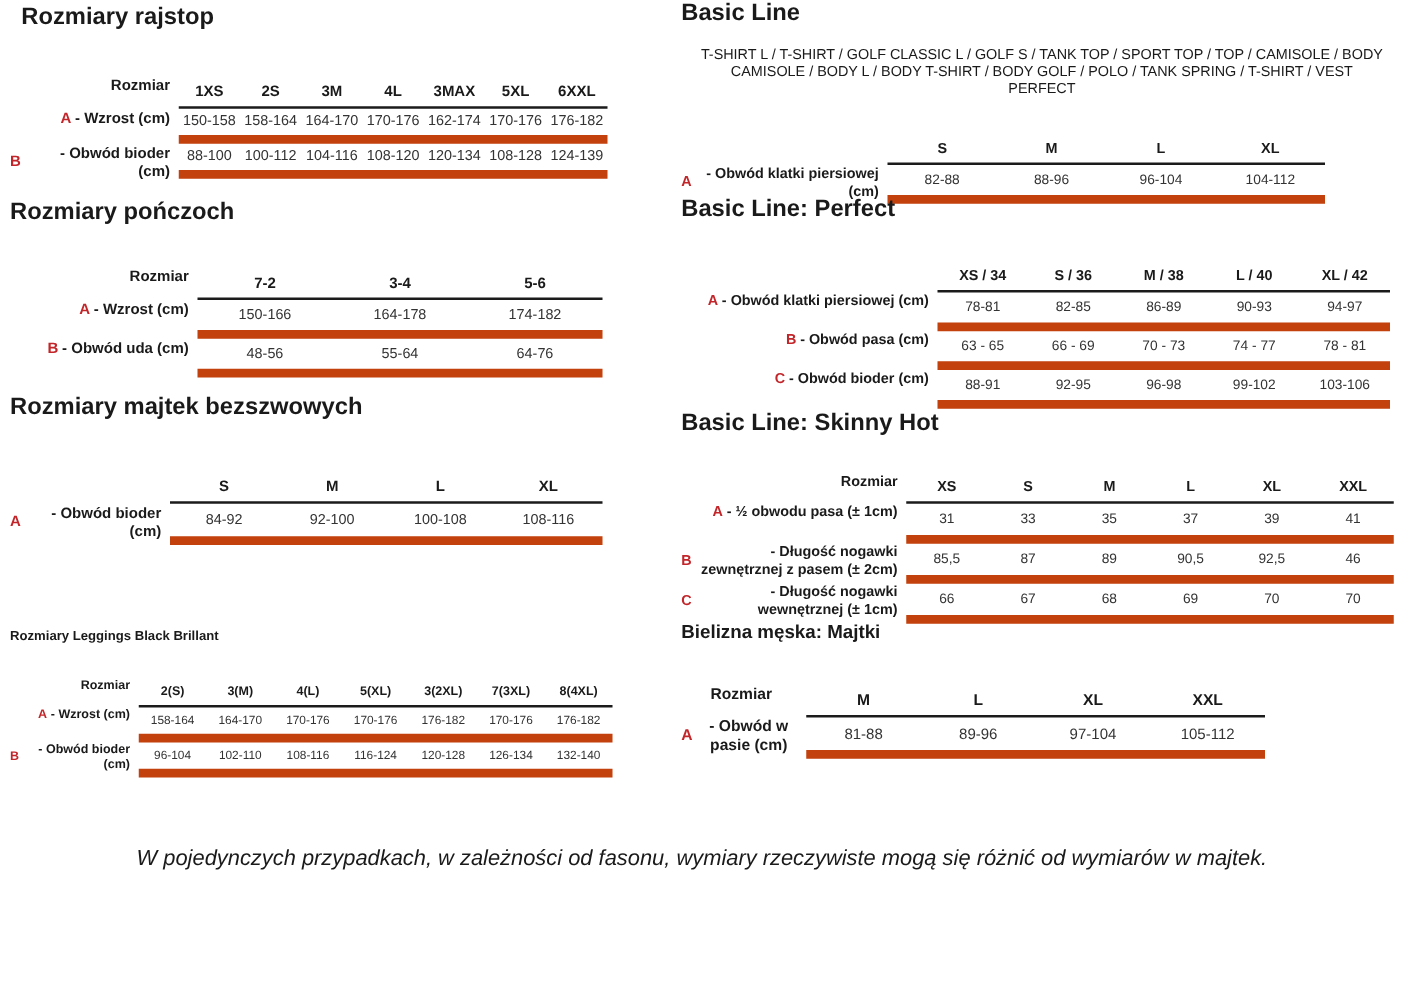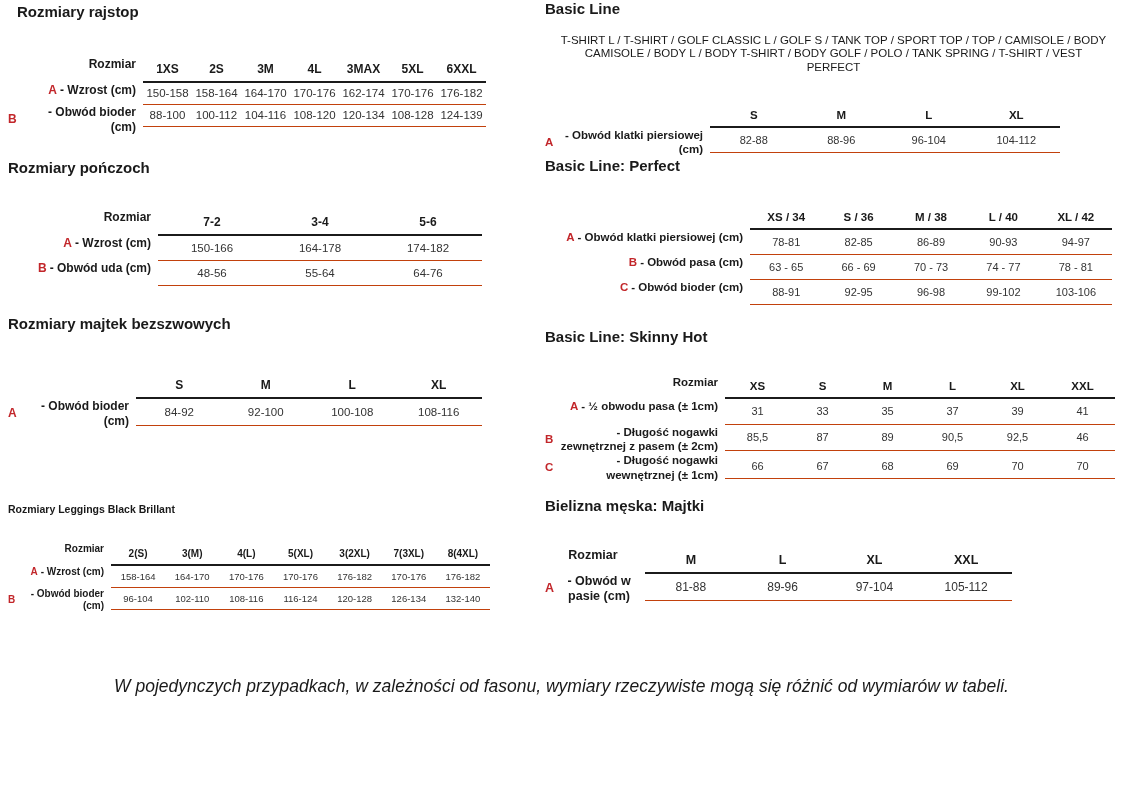--- a/index.html
+++ b/index.html
@@ -4,34 +4,34 @@
 <style>
   html,body{margin:0;padding:0;}
   body{
     width:1123px;height:794px;position:relative;overflow:hidden;
     background:#ffffff;
     font-family:"Liberation Sans", sans-serif;
     color:#1a1a1a;
   }
   .sec{position:absolute;}
   .sec-title{
-    margin:0;font-size:15px;font-weight:bold;color:#1a1a1a;line-height:1.1;
+    margin:0;font-size:19px;font-weight:bold;color:#1a1a1a;line-height:1.1;
   }
   
   .table{width:100%;}
   .trow{display:flex;align-items:flex-start;}
   .tlabel{
     flex:0 0 var(--lw,140px);width:var(--lw,140px);box-sizing:border-box;
     display:flex;align-items:center;justify-content:flex-end;
     text-align:right;font-weight:bold;font-size:var(--hfs,12px);
     padding-right:7px;line-height:1.25;color:#1a1a1a;
   }
   .tcells{flex:1;display:flex;}
   .trow.head .tcells{border-bottom:2.5px solid #1b1b1b;}
-  .trow.body .tcells{border-bottom:1px solid #c2410c;}
+  .trow.body .tcells{border-bottom:7px solid #c2410c;}
   .tcell{
     flex:1;display:flex;align-items:center;justify-content:center;
     text-align:center;white-space:nowrap;
   }
   .trow.head .tcell{font-weight:bold;font-size:var(--hfs,12px);padding:5px 2px;}
   .trow.body .tcell{font-weight:normal;font-size:var(--fs,11.5px);color:#333333;padding:var(--rp,6px) 2px;}
   .red{color:#c2262a;font-weight:bold;}
   .lbltxt{margin-left:3px;}
 
   
@@ -399,15 +399,15 @@
           <div class="tcells">
             <div class="tcell">81-88</div>
             <div class="tcell">89-96</div>
             <div class="tcell">97-104</div>
             <div class="tcell">105-112</div>
           </div>
         </div>
       </div>
   </section>
 
-  <p class="footer">W pojedynczych przypadkach, w zależności od fasonu, wymiary rzeczywiste mogą się różnić od wymiarów w tabeli.</p>
+  <p class="footer">W pojedynczych przypadkach, w zależności od fasonu, wymiary rzeczywiste mogą się różnić od wymiarów w majtek.</p>
 
 </div>
 
 </body></html>

